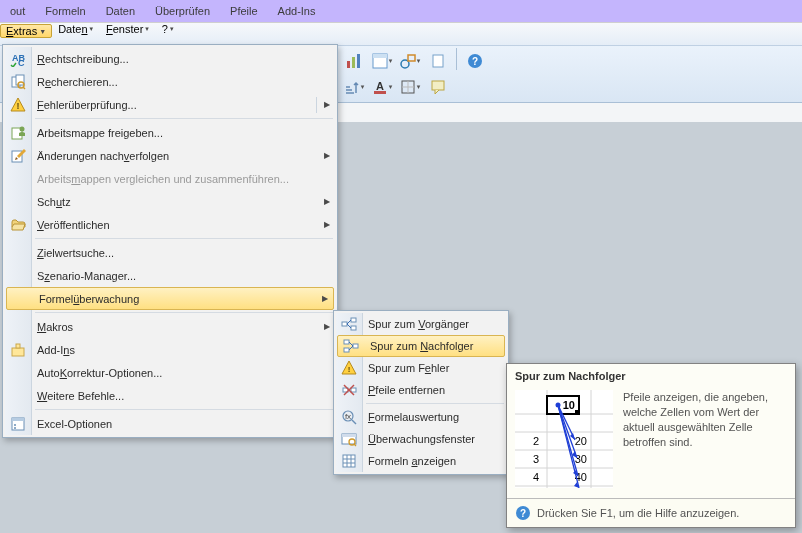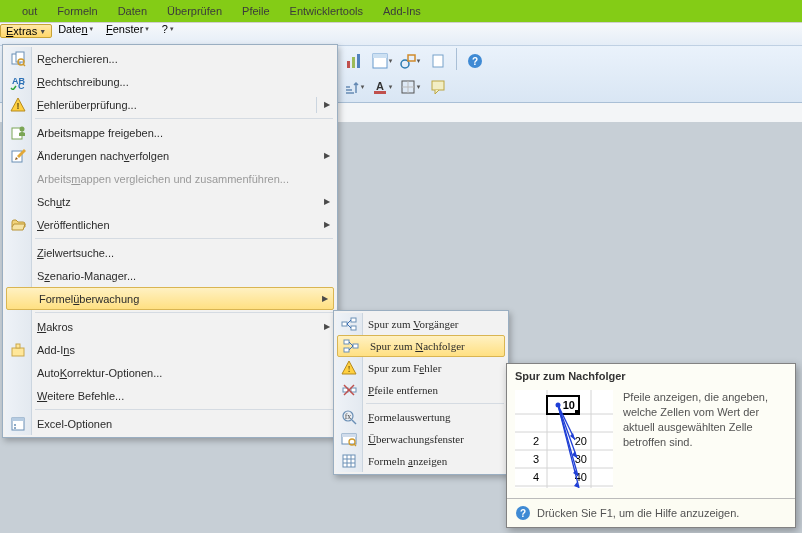--- a/index.html
+++ b/index.html
@@ -10,24 +10,24 @@
     font-family: "Segoe UI", Tahoma, sans-serif;
     font-size: 11px;
     background: #fff;
     overflow: hidden;
     position: relative;
   }
 
   
   .ribbon-tabs {
     height: 22px;
-    background: #84cc16;
-    display: flex;
-    align-items: center;
-    padding-left: 12px;
+    background: #c4b5fd;
+    display: flex;
+    align-items: center;
+    padding-left: 0px;
     border-bottom: 1px solid #cfcfcf;
   }
   .ribbon-tabs span {
     padding: 4px 10px;
     color: #3b3b3b;
     cursor: default;
   }
 
   
   .menubar {
@@ -156,21 +156,20 @@
   .submenu {
     position: absolute;
     top: 310px;
     left: 333px;
     width: 170px;
     background: #f2f2f2;
     border: 1px solid #9aaec1;
     box-shadow: 2px 3px 6px rgba(0,0,0,0.25);
     padding: 2px;
     z-index: 11;
-    font-family: Liberation Serif, serif;
   }
   .submenu .gutter {
     position: absolute;
     top: 2px;
     bottom: 2px;
     left: 2px;
     width: 26px;
     background: linear-gradient(to right, #eef2f7, #e3e9f0);
     border-right: 1px solid #cbd5df;
   }
@@ -250,21 +249,20 @@
 </style>
 </head>
 <body>
 
 <div class="ribbon-tabs">
   <span>out</span>
   <span>Formeln</span>
   <span>Daten</span>
   <span>Überprüfen</span>
   <span>Pfeile</span>
-  <span>Entwicklertools</span>
   <span>Add-Ins</span>
 </div>
 
 <div class="menubar">
   <div class="menu-item active">
     <span><u class="mn">E</u>xtras</span>
     <span class="arrow">▼</span>
   </div>
   <div class="menu-item">
     <span>Date<u class="mn">n</u></span>
@@ -353,38 +351,38 @@
 <div class="formula-bar"></div>
 
 <div class="sheet-area"></div>
 
 <div class="menu">
   <div class="gutter"></div>
 
   <div class="menu-item-row">
     <div class="icon-slot">
         <svg width="16" height="16">
+          <text x="2" y="10" font-size="9" fill="#2a6fb5" font-weight="bold">AB</text>
+          <text x="8" y="15" font-size="9" fill="#2a6fb5" font-weight="bold">C</text>
+          <path d="M1 14 L3 16 L6 12" stroke="#2fa53a" stroke-width="1.5" fill="none"></path>
+        </svg>
+      </div>
+    <div class="lbl"><u class="mn">R</u>echtschreibung...</div>
+  </div>
+
+  <div class="menu-item-row">
+    <div class="icon-slot">
+        <svg width="16" height="16">
           <rect x="2" y="3" width="8" height="10" fill="#fff" stroke="#6a8fb5"></rect>
           <rect x="6" y="1" width="8" height="10" fill="#fff" stroke="#6a8fb5"></rect>
           <circle cx="11" cy="11" r="3" fill="none" stroke="#cf9a2e" stroke-width="1.5"></circle>
           <line x1="13" y1="13" x2="15" y2="15" stroke="#cf9a2e" stroke-width="1.5"></line>
         </svg>
       </div>
     <div class="lbl">R<u class="mn">e</u>cherchieren...</div>
-  </div>
-
-  <div class="menu-item-row">
-    <div class="icon-slot">
-        <svg width="16" height="16">
-          <text x="2" y="10" font-size="9" fill="#2a6fb5" font-weight="bold">AB</text>
-          <text x="8" y="15" font-size="9" fill="#2a6fb5" font-weight="bold">C</text>
-          <path d="M1 14 L3 16 L6 12" stroke="#2fa53a" stroke-width="1.5" fill="none"></path>
-        </svg>
-      </div>
-    <div class="lbl"><u class="mn">R</u>echtschreibung...</div>
   </div>
 
   <div class="menu-item-row">
     <div class="icon-slot">
         <svg width="16" height="16">
           <polygon points="8,1 15,14 1,14" fill="#ffd040" stroke="#b58a1e"></polygon>
           <text x="8" y="12" font-size="9" fill="#614c12" text-anchor="middle" font-weight="bold">!</text>
         </svg>
       </div>
     <div class="lbl"><u class="mn">F</u>ehlerüberprüfung...</div>

